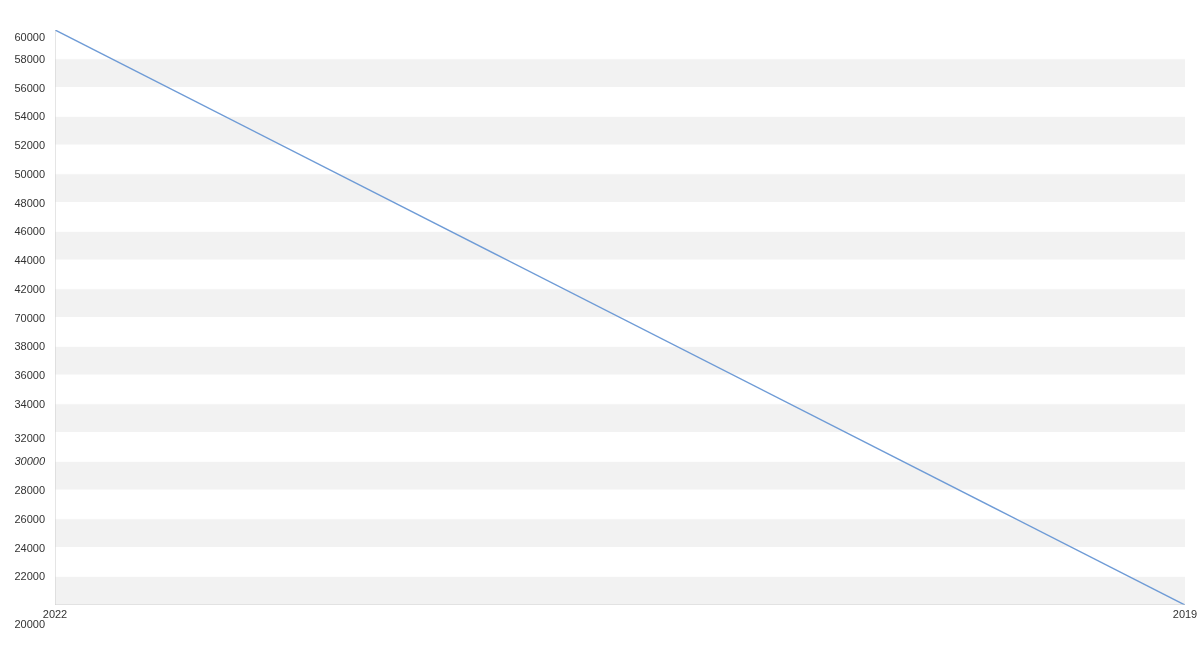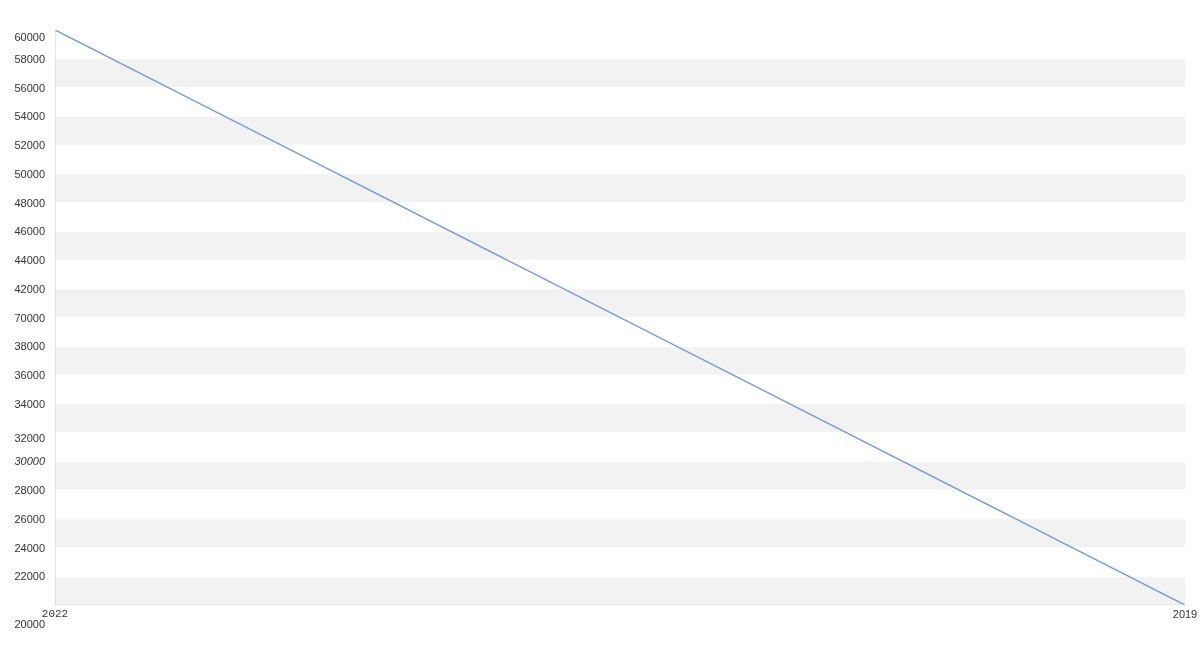--- a/index.html
+++ b/index.html
@@ -136,16 +136,16 @@
           <path d="M0 0 L1130 575 " fill="none" stroke="#6e9bd6" stroke-width="1.5"></path>
         </g>
       <g>
           <line x1="0" x2="0" y1="0" y2="575" stroke="#cccccc" stroke-width="1"></line>
           <line x1="0" x2="1130" y1="575" y2="575" stroke="#cccccc" stroke-width="1"></line>
         </g>
     </svg>
   </div>
 
   <div class="x-axis-labels">
-      <div class="x-label" style="left: 0px; font-family: Liberation Mono, monospace;">2022</div>
+      <div class="x-label" style="left: 0px;">2022</div>
       <div class="x-label" style="left: 1130px;">2019</div>
     </div>
 </div>
 
 </body></html>

